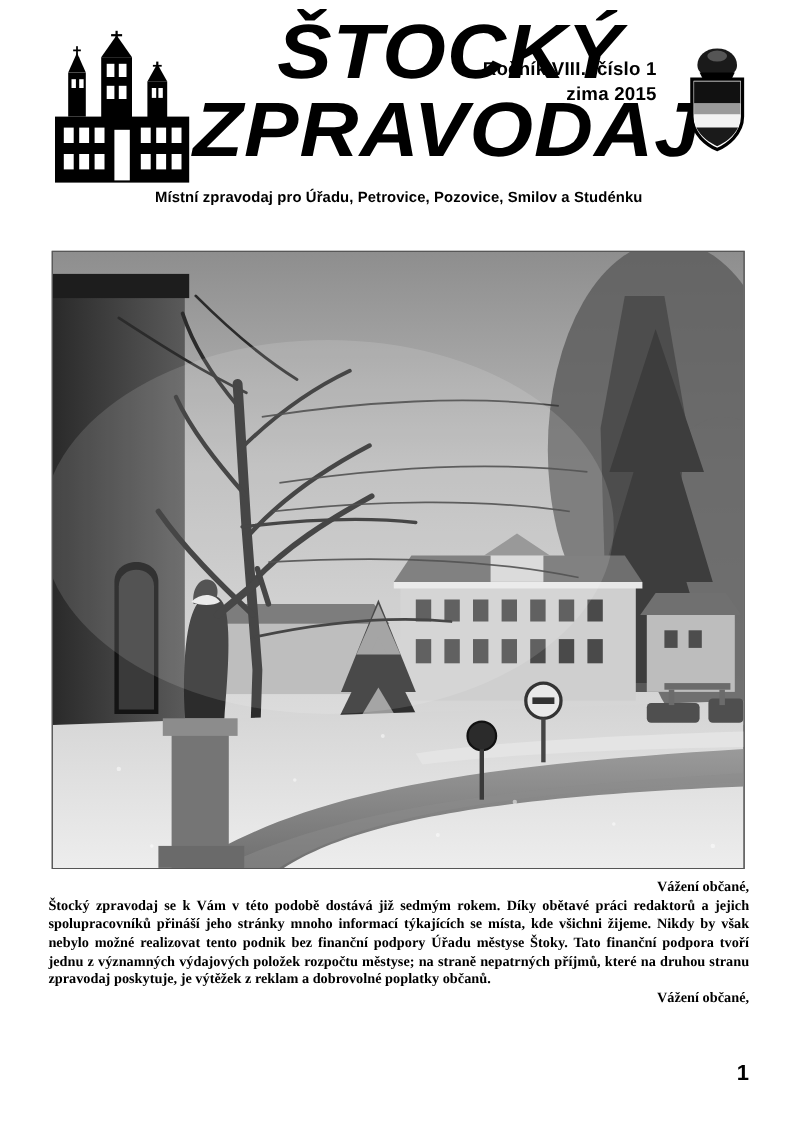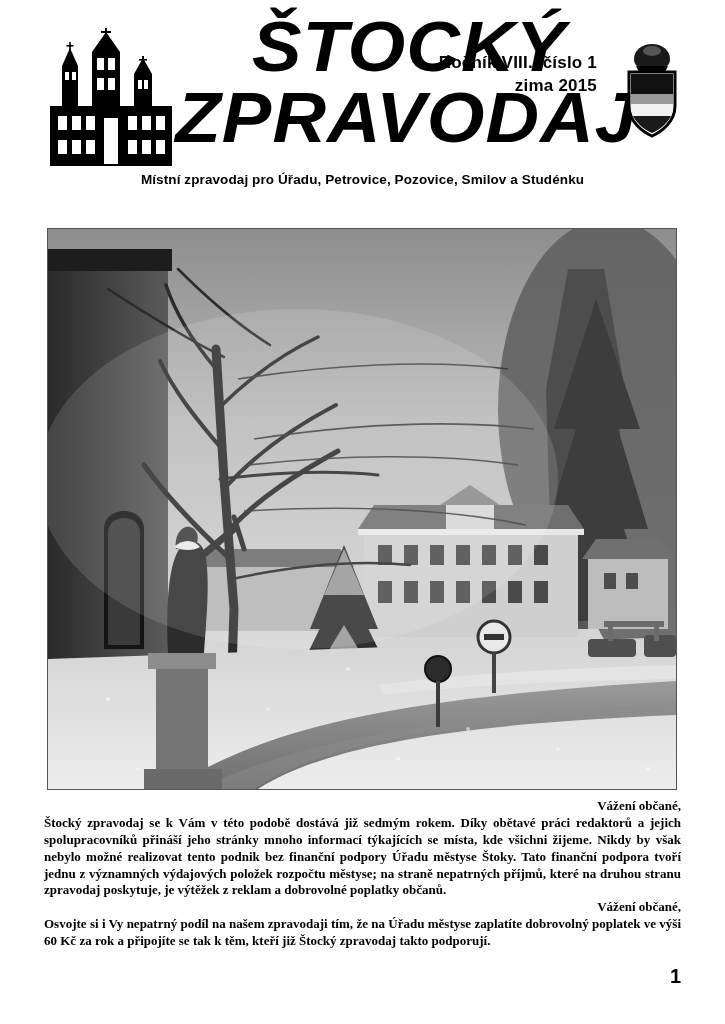--- a/index.html
+++ b/index.html
@@ -399,18 +399,17 @@
       </g>
 
       <ellipse cx="250" cy="250" rx="260" ry="170" fill="#ffffff" opacity="0.13"></ellipse>
     </svg>
   </div>
 
   <div class="article">
     <p class="nojust">Vážení občané,</p>
     <p>Štocký zpravodaj se k Vám v této podobě dostává již sedmým rokem. Díky obětavé práci redaktorů a jejich spolupracovníků přináší jeho stránky mnoho informací týkajících se místa, kde všichni žijeme. Nikdy by však nebylo možné realizovat tento podnik bez finanční podpory Úřadu městyse Štoky. Tato finanční podpora tvoří jednu z významných výdajových položek rozpočtu městyse; na straně nepatrných příjmů, které na druhou stranu zpravodaj poskytuje, je výtěžek z reklam a dobrovolné poplatky občanů.</p>
     <p class="nojust">Vážení občané,</p>
-    <p>Osvojte si i Vy nepatrný podíl na našem zpravodaji tím, že na Úřadu městyse zaplatíte dobrovolný poplatek ve výši 60 Kč za rok a připojíte se tak k těm, kteří již Štocký zpravodaj takto podporují.</p>
   </div>
 
   <div class="page-number">1</div>
 
 </div>
 
 </body></html>

